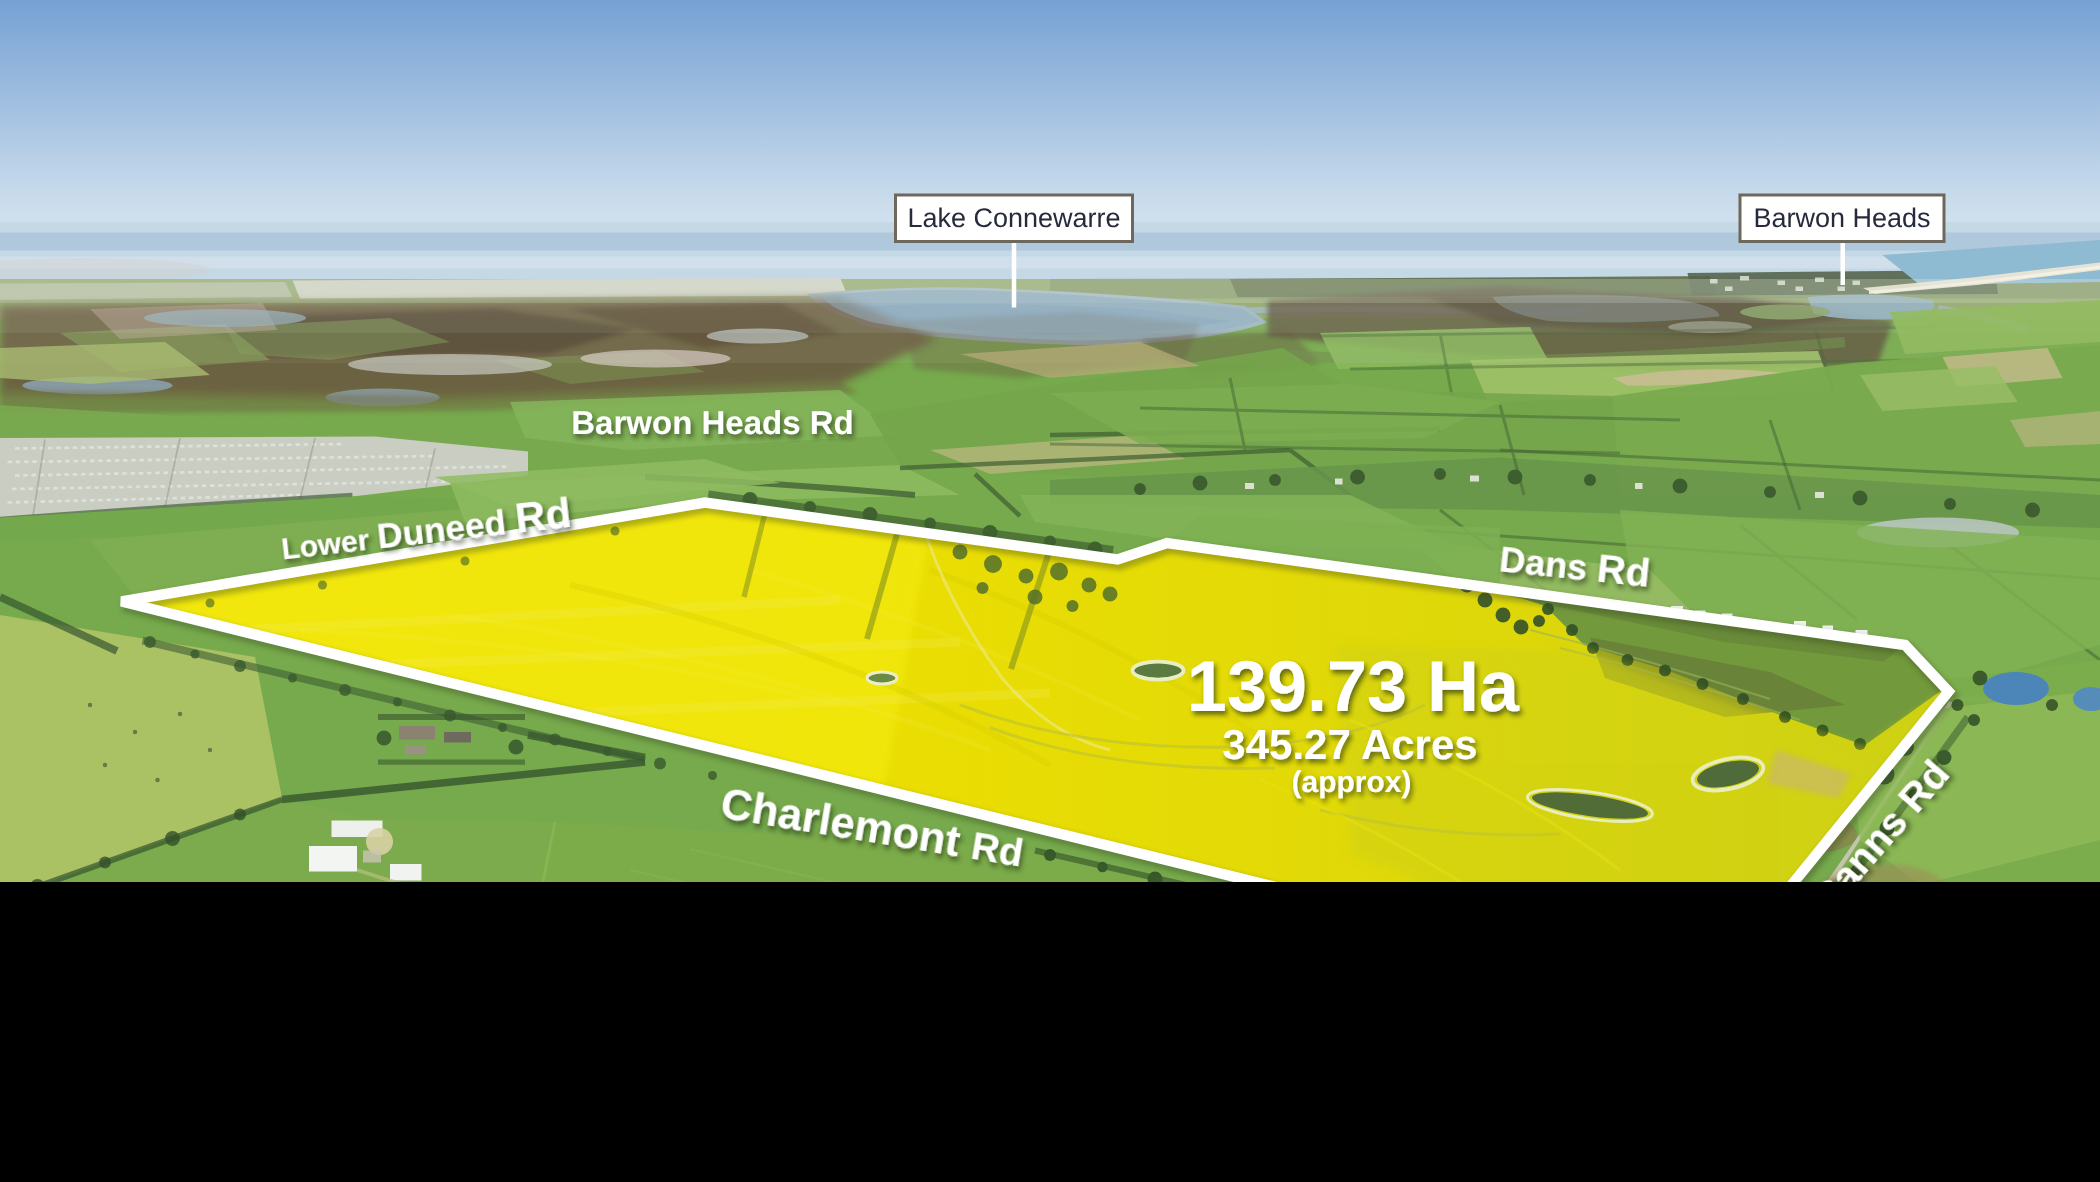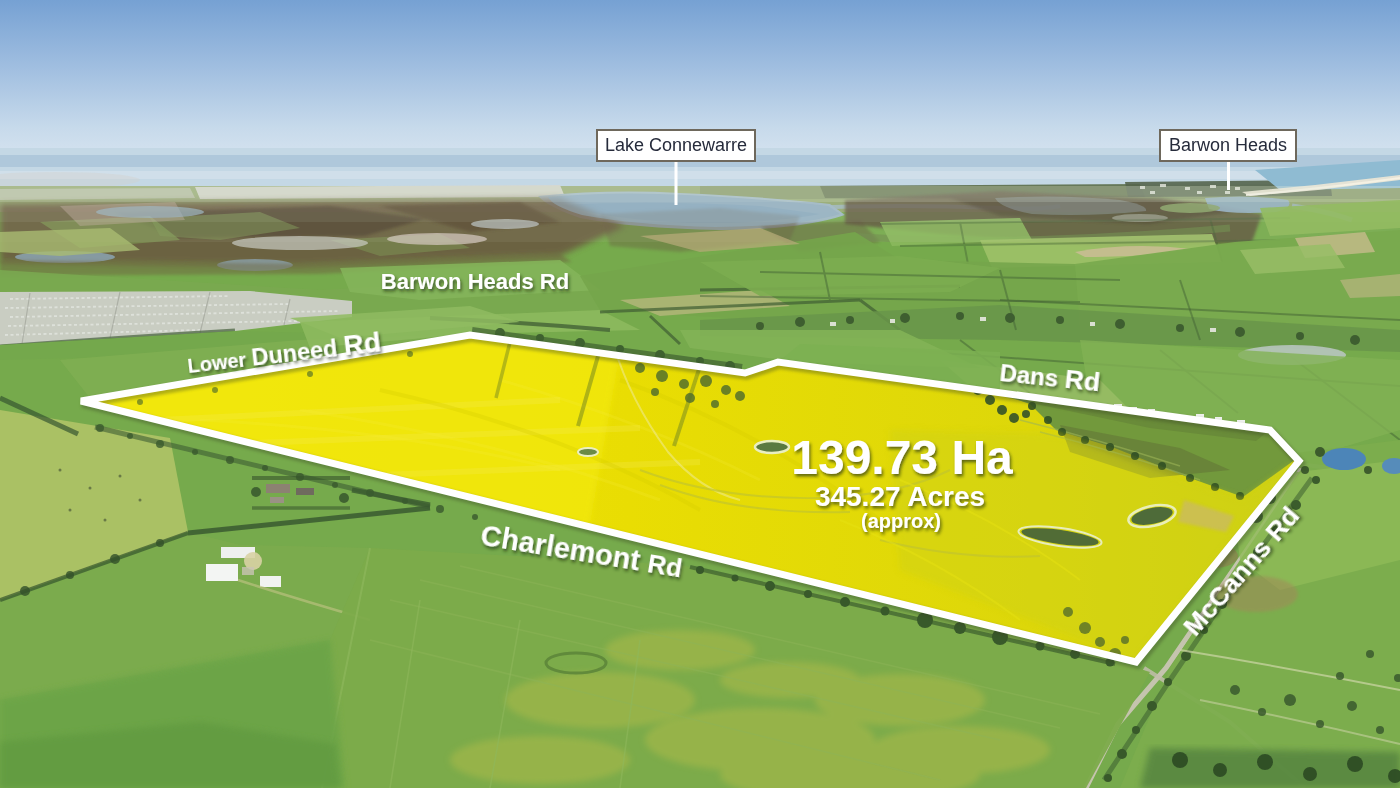--- a/index.html
+++ b/index.html
@@ -1,16 +1,16 @@
 <!DOCTYPE html>
 <html><head>
 <meta charset="utf-8">
 <style>
 html,body{margin:0;padding:0;background:#000;}
-#wrap{width:1400px;height:788px;overflow:hidden;position:relative;font-family:"Liberation Sans",sans-serif;}
+#wrap{width:1400px;height:588px;overflow:hidden;position:relative;font-family:"Liberation Sans",sans-serif;}
 svg{display:block;}
 </style>
 </head>
 <body>
 <div id="wrap">
 <svg width="1400" height="788" viewBox="0 0 1400 788">
 <defs>
 <linearGradient id="sky" x1="0" y1="0" x2="0" y2="1">
 <stop offset="0" stop-color="#76a1d3"></stop>
 <stop offset="0.35" stop-color="#9dbcdf"></stop>

